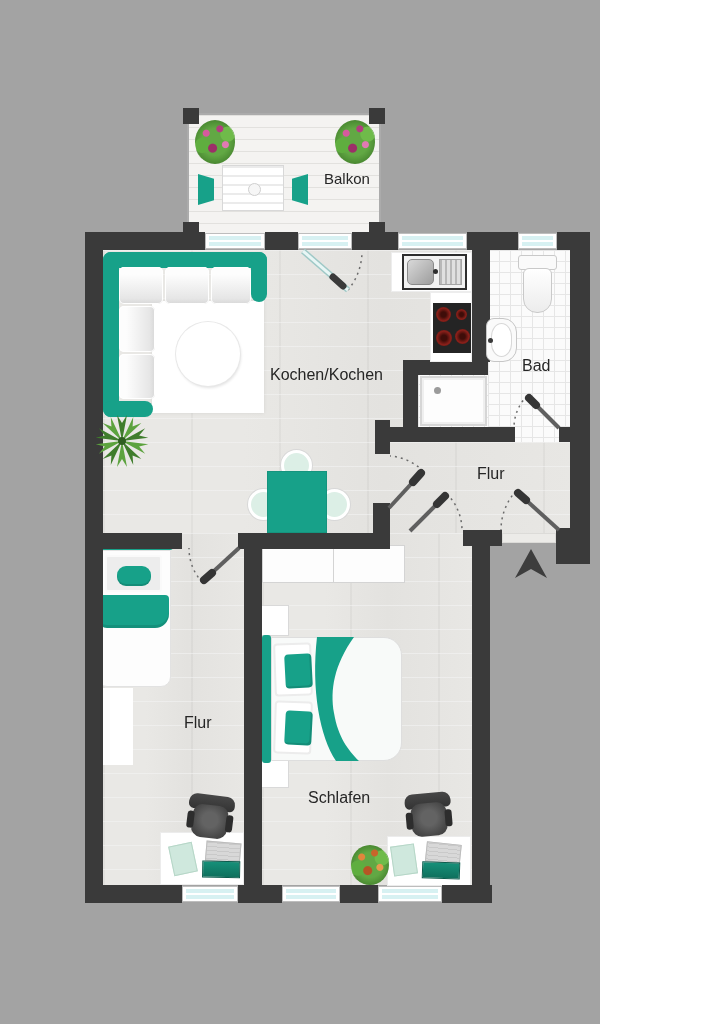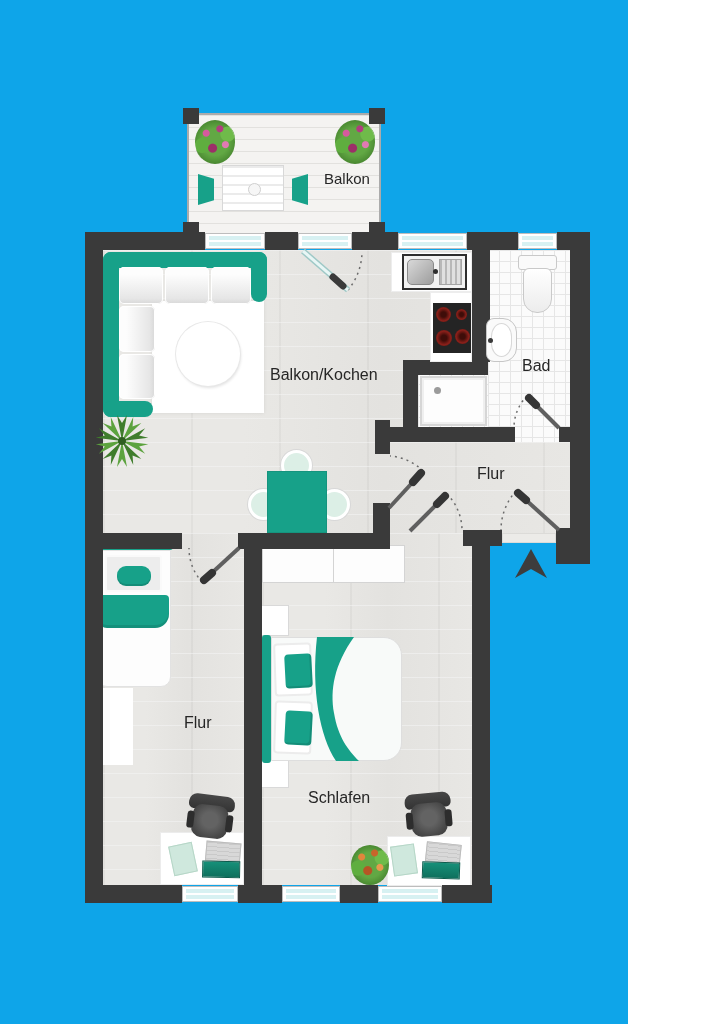--- a/index.html
+++ b/index.html
@@ -1,17 +1,17 @@
 <!DOCTYPE html>
 <html><head>
 <meta charset="utf-8">
 <style>
   html,body{margin:0;padding:0;background:#fff;}
-  .canvas{position:relative;width:600px;height:1024px;background:#0ea5e9;overflow:hidden;
-          font-family:"Liberation Sans", sans-serif;color:#222;padding-left:28px;}
+  .canvas{position:relative;width:600px;height:1024px;background:#a3a3a3;overflow:hidden;
+          font-family:"Liberation Sans", sans-serif;color:#222;}
   .abs{position:absolute;}
   
   .wood{background-color:#e7e6e3;
         background-image:
           repeating-linear-gradient(180deg, rgba(255,255,255,.55) 0 1px, rgba(0,0,0,0) 1px 24px),
           repeating-linear-gradient(180deg, rgba(0,0,0,.055) 0 1px, rgba(0,0,0,0) 1px 24px),
           repeating-linear-gradient(90deg, rgba(0,0,0,.035) 0 2px, rgba(0,0,0,0) 2px 88px),
           linear-gradient(90deg, #e9e8e5 0 30%, #e3e2df 60%, #e8e7e4 100%);}
   .tile{background-color:#fbfbfb;
         background-image:linear-gradient(#e6e6e6 1px, rgba(0,0,0,0) 1px),
@@ -229,21 +229,21 @@
     <div class="abs" style="left:5px;top:13px;width:29px;height:45px;background:linear-gradient(180deg,#ffffff,#ececec);border:1px solid #c9c9c9;border-radius:6px 6px 14px 14px;box-sizing:border-box;"></div>
   </div>
   <div class="abs" style="left:486px;top:318px;width:31px;height:44px;background:#fafafa;border:1px solid #c6c6c6;border-radius:8px 14px 14px 8px;box-sizing:border-box;">
     <div class="abs" style="left:4px;top:4px;width:21px;height:34px;background:#ffffff;border:1px solid #d8d8d8;border-radius:50% / 40%;box-sizing:border-box;"></div>
     <div class="abs" style="left:1px;top:19px;width:5px;height:5px;background:#3a3a3a;border-radius:50%;"></div>
   </div>
   <div class="abs" style="left:420px;top:376px;width:67px;height:50px;background:#fdfdfd;border:2px solid #d6d6d6;box-shadow:inset 0 0 0 2px #efefef;box-sizing:border-box;">
     <div class="abs" style="left:12px;top:9px;width:7px;height:7px;background:#9b9b9b;border-radius:50%;"></div>
   </div>
 
-  <div class="rlabel" style="left:270px;top:366px;">Balkon/Kochen</div>
+  <div class="rlabel" style="left:270px;top:366px;">Kochen/Kochen</div>
   <div class="rlabel" style="left:522px;top:357px;">Bad</div>
   <div class="rlabel" style="left:477px;top:465px;">Flur</div>
   <div class="rlabel" style="left:184px;top:714px;">Flur</div>
   <div class="rlabel" style="left:308px;top:789px;">Schlafen</div>
 
   <svg width="724" height="1024" style="position:absolute;left:0;top:0;pointer-events:none;">
 
     <g>
       <path d="M348,290 A61,61 0 0 0 362,252" fill="none" stroke="#6b6b6b" stroke-width="1.5" stroke-dasharray="2,4"></path>
       <line x1="303" y1="251" x2="348" y2="290" stroke="#9fc9c7" stroke-width="6"></line>

